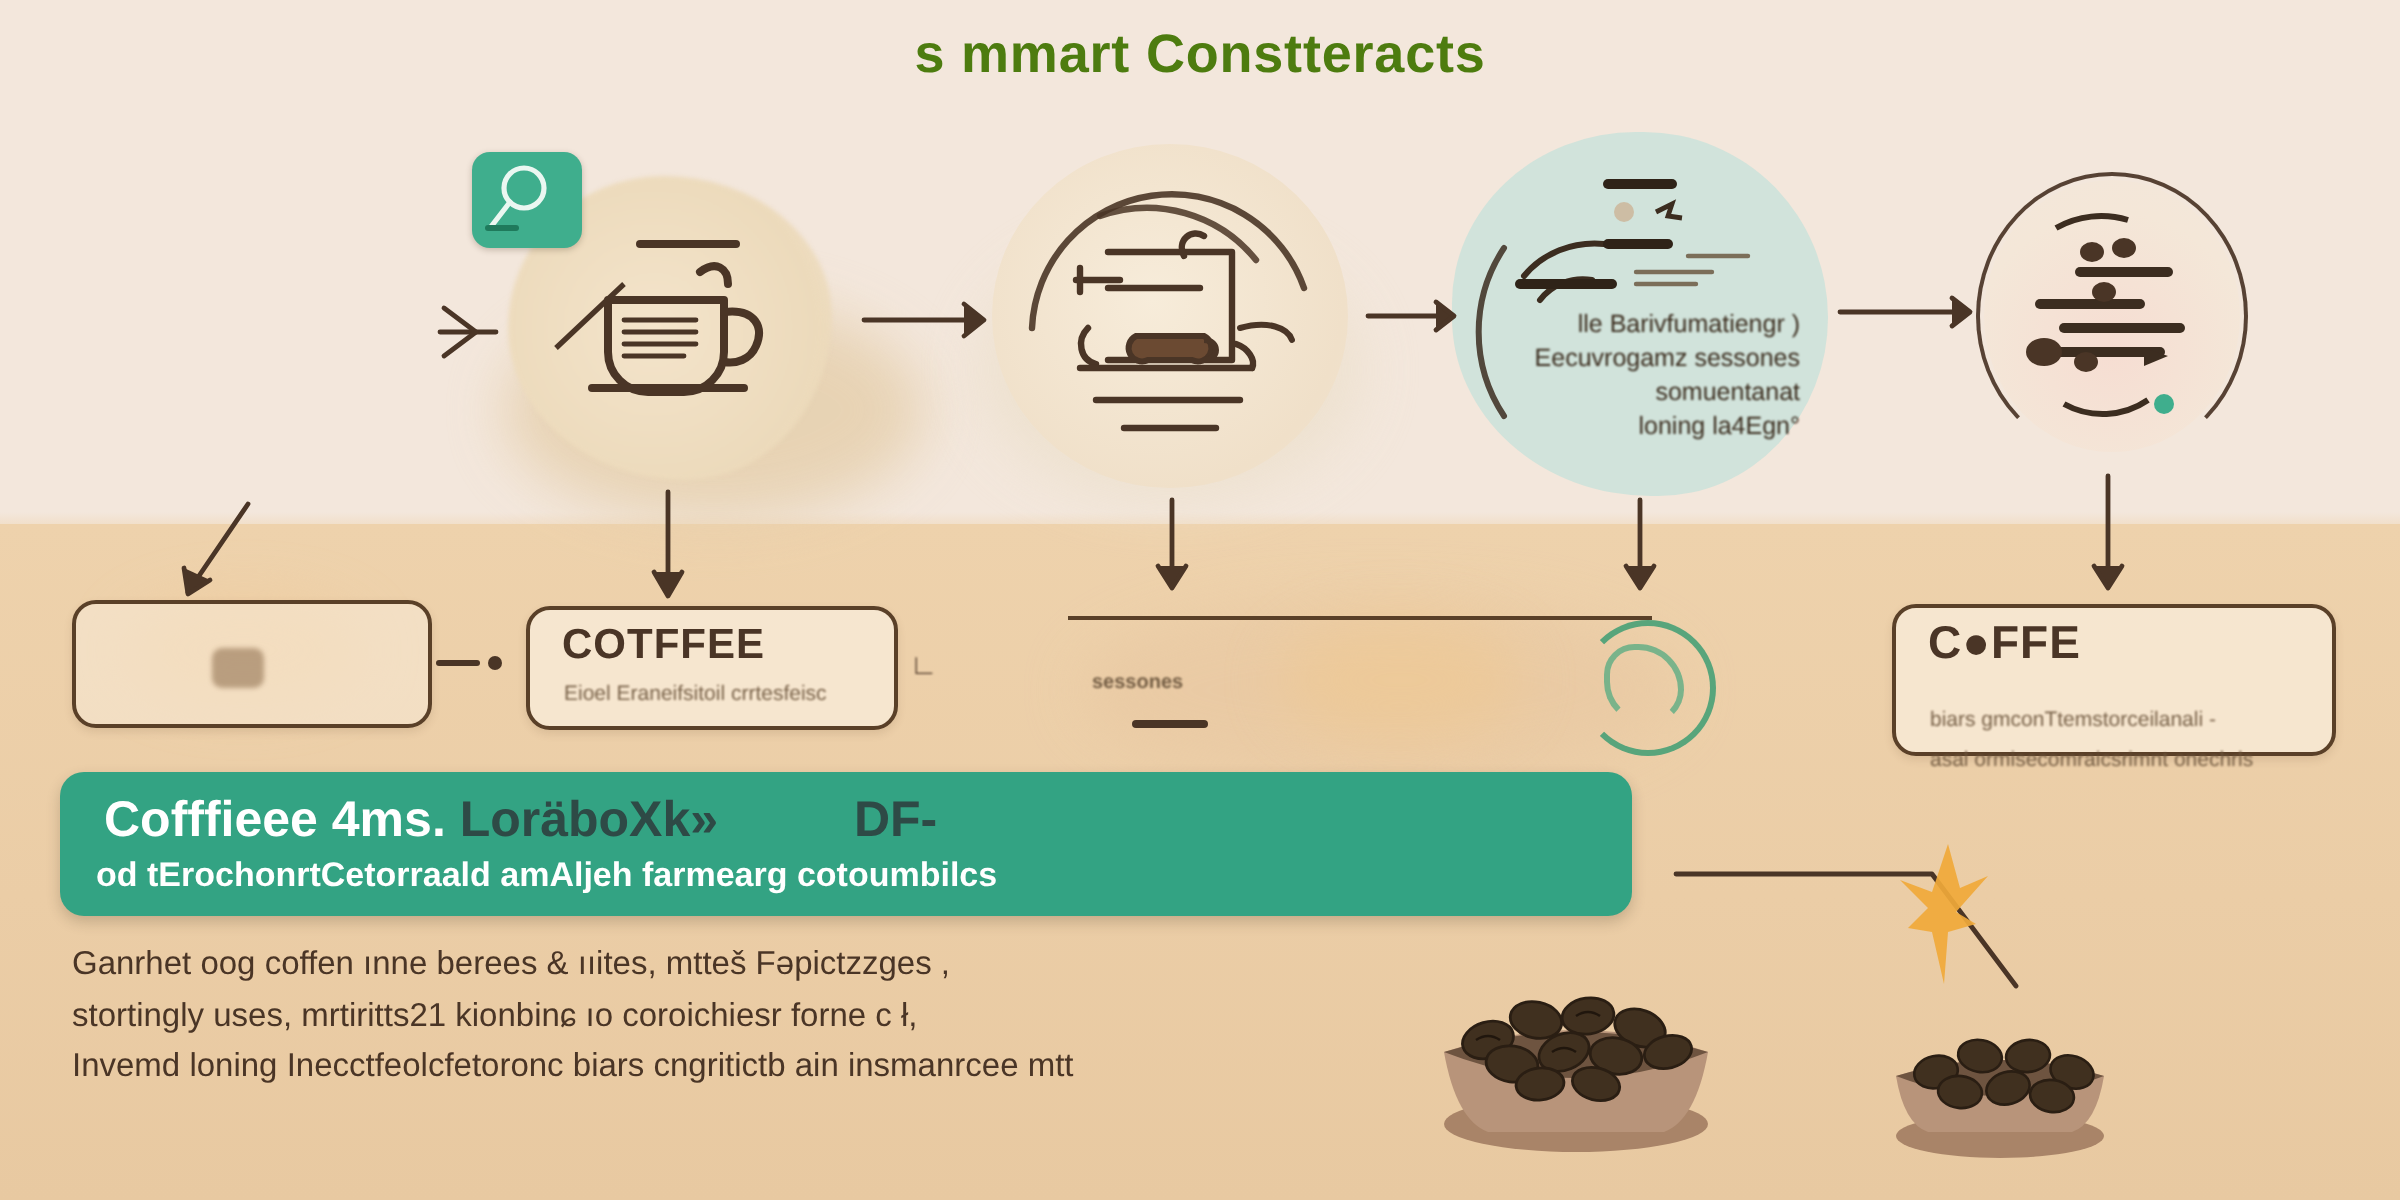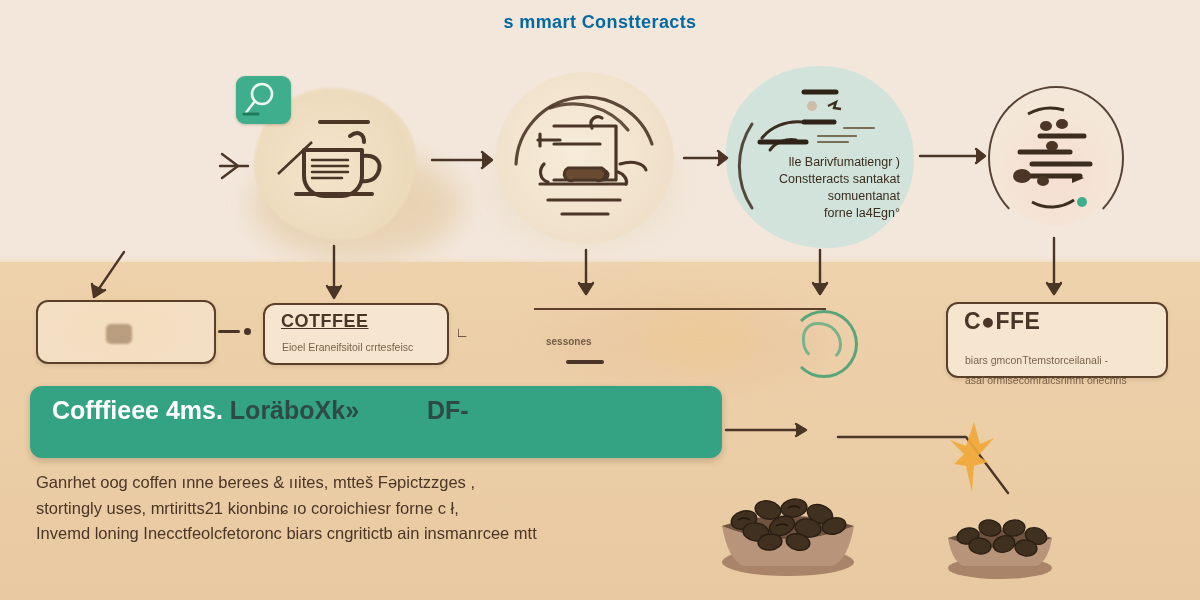--- a/index.html
+++ b/index.html
@@ -157,23 +157,23 @@
       <g stroke="#6d5a43" stroke-width="2.2" stroke-linecap="round" opacity=".85">
         <path d="M92 70 h38"></path>
           <path d="M92 76 h30"></path>
         <path d="M118 62 h30"></path>
       </g>
       <circle cx="86" cy="40" r="5" fill="#cdbda4"></circle>
       <path d="M102 40 l8 -4 l-2 6 l7 1" fill="none" stroke="#3c2d20" stroke-width="2.4"></path>
     </svg>
     <div style="position:absolute;left:26px;top:88px;right:14px;font-size:12.5px;line-height:1.35;color:#3a2c1e;filter:blur(.45px);">
       <div>lle Barivfumatiengr )</div>
-      <div>Constteracts santakat</div>
+      <div>Eecuvrogamz sessones</div>
       <div>somuentanat</div>
-      <div style="padding-left:6px;">forne la4Egn°</div>
+      <div style="padding-left:6px;">loning la4Egn°</div>
     </div>
   </div>
 
   <div class="node" style="left:988px;top:86px;width:136px;height:144px;">
     <div class="fill" style="background:radial-gradient(circle at 50% 62%,#f6ddd2 0%,#f4e7d8 65%,rgba(244,231,216,.35) 100%);"></div>
     <div class="ring" style="border-width:2.4px;border-bottom-color:transparent;"></div>
     <svg class="glyph" viewBox="0 0 136 144">
       <g stroke="#3c2d20" stroke-width="5" stroke-linecap="round">
         <path d="M52 50 h44"></path>
         <path d="M32 66 h50"></path>
@@ -225,47 +225,48 @@
   <div class="card" style="left:36px;top:300px;width:176px;height:60px;background:rgba(248,235,216,.55);">
     <div style="position:absolute;left:68px;top:22px;width:26px;height:20px;background:#8a6a4a;opacity:.55;filter:blur(1.2px);border-radius:5px;"></div>
   </div>
 
   <div class="dot-link" style="left:218px;top:328px;">
     <span class="ln"></span>
     <span class="dt"></span>
   </div>
 
   <div class="card" style="left:263px;top:303px;width:182px;height:58px;">
-    <div class="card-title" style="font-size:18px;top:6px;text-decoration:underline;">COTFFEE</div>
+    <div class="card-title" style="font-size:21px;top:6px;">COTFFEE</div>
     <div class="card-sub" style="top:36px;">Eioel Eraneifsitoil crrtesfeisc</div>
   </div>
 
   <div style="position:absolute;left:455px;top:324px;color:#4a3526;font-size:14px;filter:blur(.6px);">∟</div>
 
   <div style="position:absolute;left:534px;top:302px;width:328px;height:62px;">
     <div class="card-ghost" style="left:0;top:6px;width:292px;"></div>
     <div class="ghost-txt" style="left:12px;top:34px;">sessones</div>
     <div class="ghost-dash" style="left:32px;top:58px;width:38px;"></div>
     <div class="green-ring" style="left:256px;top:8px;width:62px;height:62px;"></div>
     <div style="position:absolute;left:268px;top:20px;width:34px;height:34px;border:3px solid #4aa97f;border-radius:40% 60% 45% 55%;border-bottom-color:transparent;opacity:.7;"></div>
   </div>
 
   <div class="card" style="left:946px;top:302px;width:218px;height:72px;">
     <div class="card-title" style="font-size:23px;top:4px;">C●FFE</div>
     <div class="card-sub" style="top:34px;margin-top:36px;">asal ormisecomraicsrimnt onechrls</div>
     <div class="card-sub" style="top:50px;">biars gmconTtemstorceilanali -</div>
   </div>
 
-  <div class="banner" style="left:30px;top:386px;width:692px;height:72px;">
+  <div class="banner" style="left:30px;top:386px;width:786px;height:72px;">
     <div class="banner-l1">
       <span>Cofffieee 4ms.</span>
       <span class="dim">LoräboXk»</span>
       <span style="display:inline-block;width:54px;"></span>
       <span class="dim">DF-</span>
     </div>
+    <div class="banner-l2">od tErochonrtCetorraald amAljeh farmearg cotoumbilcs</div>
   </div>
 
   <div class="para">
     <div>Ganrhet oog coffen ınne berees &amp; ııites, mtteš Fəpictzzges ,</div>
     <div>stortingly uses,  mrtiritts21 kionbinɕ ıo coroichiesr forne с  ł,</div>
     <div>Invemd loning Inecctfeolcfetoronc biars cngritictb ain insmanrcee mtt</div>
   </div>
 
   <svg class="bowl" style="left:700px;top:470px;width:180px;height:110px;" viewBox="0 0 180 110">
     <ellipse cx="88" cy="92" rx="66" ry="14" fill="#a98468"></ellipse>
@@ -303,17 +304,17 @@
       <ellipse cx="74" cy="52" rx="11" ry="8" transform="rotate(-16 74 52)"></ellipse>
       <ellipse cx="96" cy="56" rx="11" ry="8" transform="rotate(8 96 56)"></ellipse>
     </g>
   </svg>
 
   <svg class="spark" style="left:946px;top:422px;width:56px;height:74px;" viewBox="0 0 56 74">
     <path d="M28 0 l6 22 l14 -6 l-16 18 l10 6 l-14 4 l-2 26 l-6 -26 l-12 -2 l10 -10 l-14 -14 l16 6z" fill="#f0a93a" opacity=".92"></path>
   </svg>
 
   <div style="position:absolute;left:0;top:12px;width:1200px;text-align:center;
-              font-size:18px;font-weight:bold;color:#0369a1;letter-spacing:.4px;">
+              font-size:27px;font-weight:bold;color:#4d7c0f;letter-spacing:.4px;">
     <span>s mmart Constteracts</span>
   </div>
 
 </div>
 
 </body></html>

